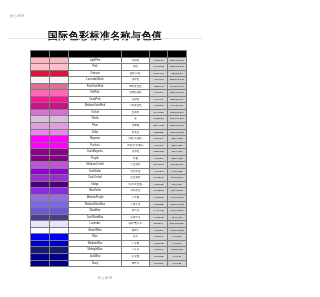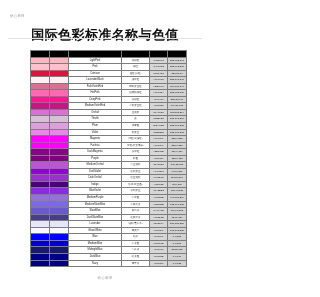--- a/index.html
+++ b/index.html
@@ -22,21 +22,21 @@
     text-align:center;
     font-size:3.4px;color:#9a9a9a;letter-spacing:.3px;
   }
 
   .title-wrap{
     position:absolute;left:0;right:0;top:25px;
     text-align:center;
   }
   .title{
     display:inline-block;
-    font-size:13px;font-weight:bold;color:#101010;
+    font-size:10px;font-weight:bold;color:#101010;
     letter-spacing:.4px;
   }
   .rule{
     position:absolute;left:8px;right:8px;top:38px;
     height:1px;background:#e2e2e2;
   }
 
   table.colors{
     position:absolute;
     left:30px;top:50px;

